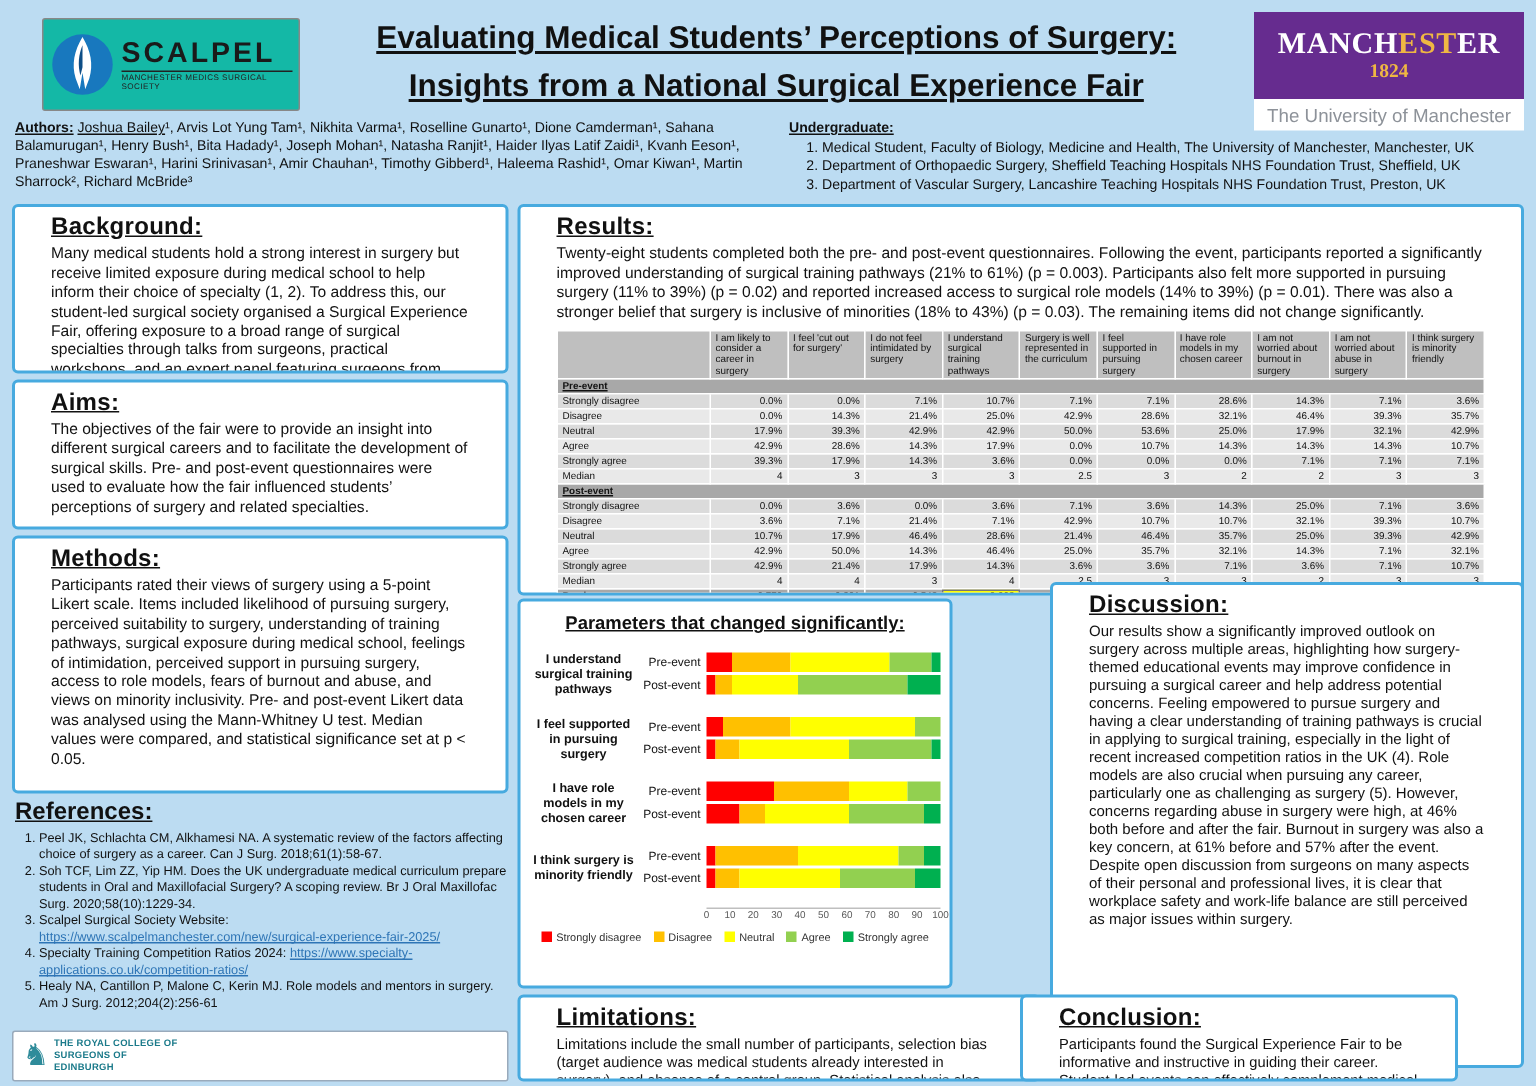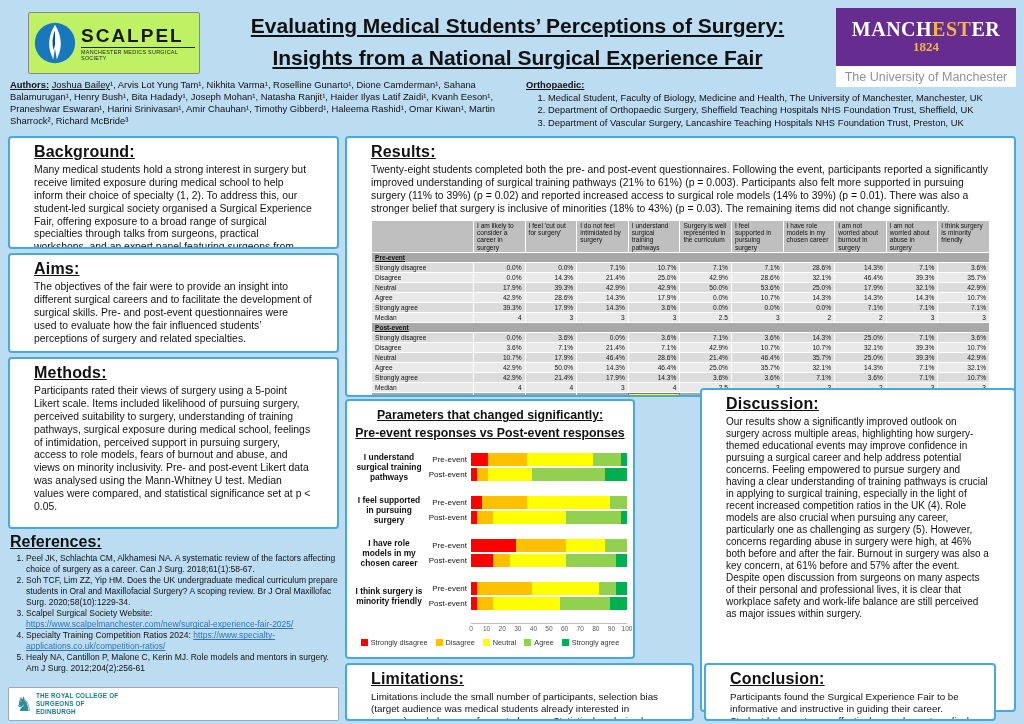--- a/index.html
+++ b/index.html
@@ -3,21 +3,21 @@
 <meta charset="utf-8">
 <style>
   html,body{margin:0;padding:0;}
   body{width:1024px;height:724px;position:relative;background:#BCDCF2;
        font-family:"Liberation Sans", sans-serif;color:#111;overflow:hidden;}
   .abs{position:absolute;box-sizing:border-box;}
   .panel{position:absolute;box-sizing:border-box;background:#fff;border:2px solid #47AADF;border-radius:4px;padding:5px 24px;overflow:hidden;}
   h2.sec{font-size:16px;font-weight:bold;text-decoration:underline;margin:0 0 3px 0;letter-spacing:.2px;}
   p.body{font-size:10.4px;line-height:1.24;margin:0;}
   
-  #scalpel{left:28px;top:12px;width:172px;height:62px;background:#bef264;border:1px solid #888;border-radius:2px;display:flex;align-items:center;padding:2px 4px;}
+  #scalpel{left:28px;top:12px;width:172px;height:62px;background:#14b8a6;border:1px solid #888;border-radius:2px;display:flex;align-items:center;padding:2px 4px;}
   #scalpel .stxt{margin-left:4px;}
   #scalpel .sname{font-weight:bold;font-size:19px;letter-spacing:2px;color:#1a1a1a;line-height:1;}
   #scalpel .ssub{font-size:5.4px;color:#222;border-top:1px solid #222;margin-top:2px;padding-top:1px;letter-spacing:.3px;}
   #title{left:205px;top:10px;width:625px;text-align:center;font-weight:bold;font-size:21px;line-height:1.5;}
   #title div{text-decoration:underline;}
   #uom{left:836px;top:8px;width:180px;}
   #uom .purple{background:#662C8F;height:58px;display:flex;flex-direction:column;align-items:center;justify-content:center;}
   #uom .mname{font-family:"Liberation Serif",serif;font-weight:bold;font-size:20px;color:#fff;letter-spacing:.5px;line-height:1;}
   #uom .gold{color:#EFB743;}
   #uom .myear{font-family:"Liberation Serif",serif;font-weight:bold;font-size:13px;color:#EFB743;line-height:1.2;}
@@ -40,21 +40,21 @@
   #rcsed{display:flex;align-items:center;width:108px;}
   #rcsed .uni{font-size:20px;color:#2E8B9A;line-height:1;margin-right:3px;}
   #rcsed .rtxt{font-size:6.3px;font-weight:bold;color:#1B7A8A;line-height:1.25;letter-spacing:.2px;}
   #symposium{flex:1;font-family:"Liberation Serif",serif;color:#1D5C83;font-size:11.5px;font-weight:bold;line-height:1.15;}
   
   #p-results{left:345px;top:136px;width:671px;height:261px;}
   #p-chart{left:345px;top:399px;width:290px;height:260px;padding:4px 6px;}
   #p-discussion{left:700px;top:388px;width:316px;height:324px;}
   #p-discussion p.body{font-size:10px;line-height:1.2;}
   #p-limitations{left:345px;top:663px;width:349px;height:58px;}
-  #p-conclusion{left:704px;top:663px;width:292px;height:58px;}
+  #p-conclusion{left:680px;top:663px;width:292px;height:58px;}
   #p-limitations p.body,#p-conclusion p.body{font-size:9.8px;line-height:1.22;}
   
   table.rtable{border-collapse:collapse;table-layout:fixed;width:100%;margin-top:4px;font-size:6.6px;}
   table.rtable col.lab{width:102px;}
   table.rtable th,table.rtable td{border:1px solid #fff;padding:1px 3px;vertical-align:middle;}
   table.rtable thead th{background:#BFBFBF;font-weight:normal;text-align:left;line-height:1.12;vertical-align:top;}
   tr.band td{background:#A8A8A8;}
   tr.band .bl{font-weight:bold;text-decoration:underline;}
   tr.r0 td{background:#DBDBDB;}
   tr.r1 td{background:#E9E9E9;}
@@ -108,21 +108,21 @@
   </div>
   <div class="strip">The University of Manchester</div>
 </div>
 
 <div id="authors" class="abs">
   <span class="lbl">Authors:</span>
   <span class="first">Joshua Bailey</span><span>¹, Arvis Lot Yung Tam¹, Nikhita Varma¹, Roselline Gunarto¹, Dione Camderman¹, Sahana Balamurugan¹, Henry Bush¹, Bita Hadady¹, Joseph Mohan¹, Natasha Ranjit¹, Haider Ilyas Latif Zaidi¹, Kvanh Eeson¹, Praneshwar Eswaran¹, Harini Srinivasan¹, Amir Chauhan¹, Timothy Gibberd¹, Haleema Rashid¹, Omar Kiwan¹, Martin Sharrock², Richard McBride³</span>
 </div>
 
 <div id="affils" class="abs">
-  <div class="lbl">Orthopaedic:</div>
+  <div class="lbl">Undergraduate:</div>
   <ol id="affil-list">
       <li>Medical Student, Faculty of Biology, Medicine and Health, The University of Manchester, Manchester, UK</li>
       <li>Department of Orthopaedic Surgery, Sheffield Teaching Hospitals NHS Foundation Trust, Sheffield, UK</li>
       <li>Department of Vascular Surgery, Lancashire Teaching Hospitals NHS Foundation Trust, Preston, UK</li>
     </ol>
 </div>
 
 <section class="panel" id="p-background">
   <h2 class="sec">Background:</h2>
   <p class="body">Many medical students hold a strong interest in surgery but receive limited exposure during medical school to help inform their choice of specialty (1, 2). To address this, our student-led surgical society organised a Surgical Experience Fair, offering exposure to a broad range of surgical specialties through talks from surgeons, practical workshops, and an expert panel featuring surgeons from every specialty (3).</p>
@@ -366,21 +366,20 @@
             <td class="num sig">0.032</td>
           </tr>
         </tbody>
       </table>
     </div>
 </section>
 
 <section class="panel" id="p-chart">
   <div id="chart-title">
     <div>Parameters that changed significantly:</div>
-    <div>Pre-event responses vs Post-event responses</div>
   </div>
   <div id="chart-plot">
       <div class="cgroup">
         <div class="glabel">I understand surgical training pathways</div>
         <div class="gbars">
           <div class="bline">
             <div class="blabel">Pre-event</div>
             <div class="btrack">
               <div class="bseg" style="width: 10.6893%; background: rgb(255, 0, 0);"></div>
               <div class="bseg" style="width: 24.975%; background: rgb(255, 192, 0);"></div>

